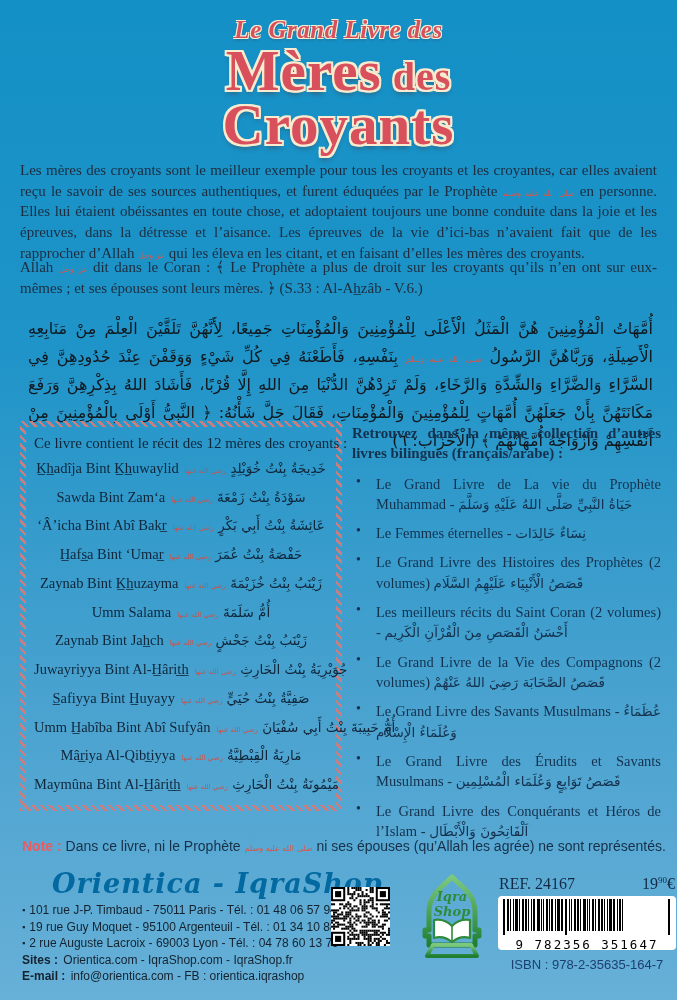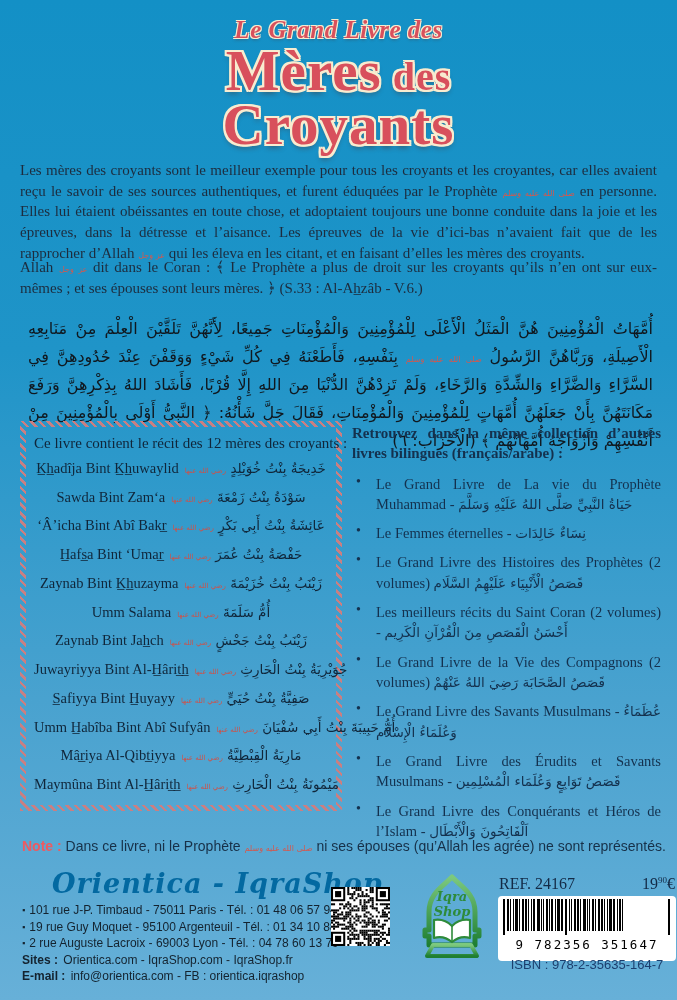--- a/index.html
+++ b/index.html
@@ -54,21 +54,21 @@
     font-family:"DejaVu Serif", serif;letter-spacing:1px;margin-left:32px;}
   .addr{position:absolute;left:22px;top:902px;font-family:"Liberation Sans", sans-serif;font-size:12px;
     color:#14232f;line-height:16.5px;white-space:nowrap;}
   .sqbullet{font-size:9px;vertical-align:1px;margin-right:4px;}
   .addr-line b{margin-right:2px;}
   .qr{position:absolute;left:331px;top:887px;width:59px;height:59px;background:#fff;}
   .iqra{position:absolute;left:414px;top:874px;width:76px;height:88px;}
   .refrow{position:absolute;left:499px;top:875px;width:176px;display:flex;justify-content:space-between;
     font-size:16px;color:#132a46;}
   .price sup{font-size:9px;}
-  .barcode{position:absolute;left:498px;top:896px;width:178px;height:65px;background:#fff;border-radius:4px;
+  .barcode{position:absolute;left:498px;top:896px;width:178px;height:54px;background:#fff;border-radius:4px;
     box-sizing:border-box;padding:3px 4px 0 4px;text-align:center;}
   .bdigits{font-family:"DejaVu Sans Mono", monospace;font-size:12.5px;color:#000;letter-spacing:2px;margin-top:-2px;}
   .isbn{position:absolute;left:498px;top:957px;width:178px;text-align:center;
     font-family:"Liberation Sans", sans-serif;font-size:13px;color:#1c3f6e;}
 </style>
 </head>
 <body>
 
 <div class="title-wrap">
   <div class="kicker">Le Grand Livre des</div>

